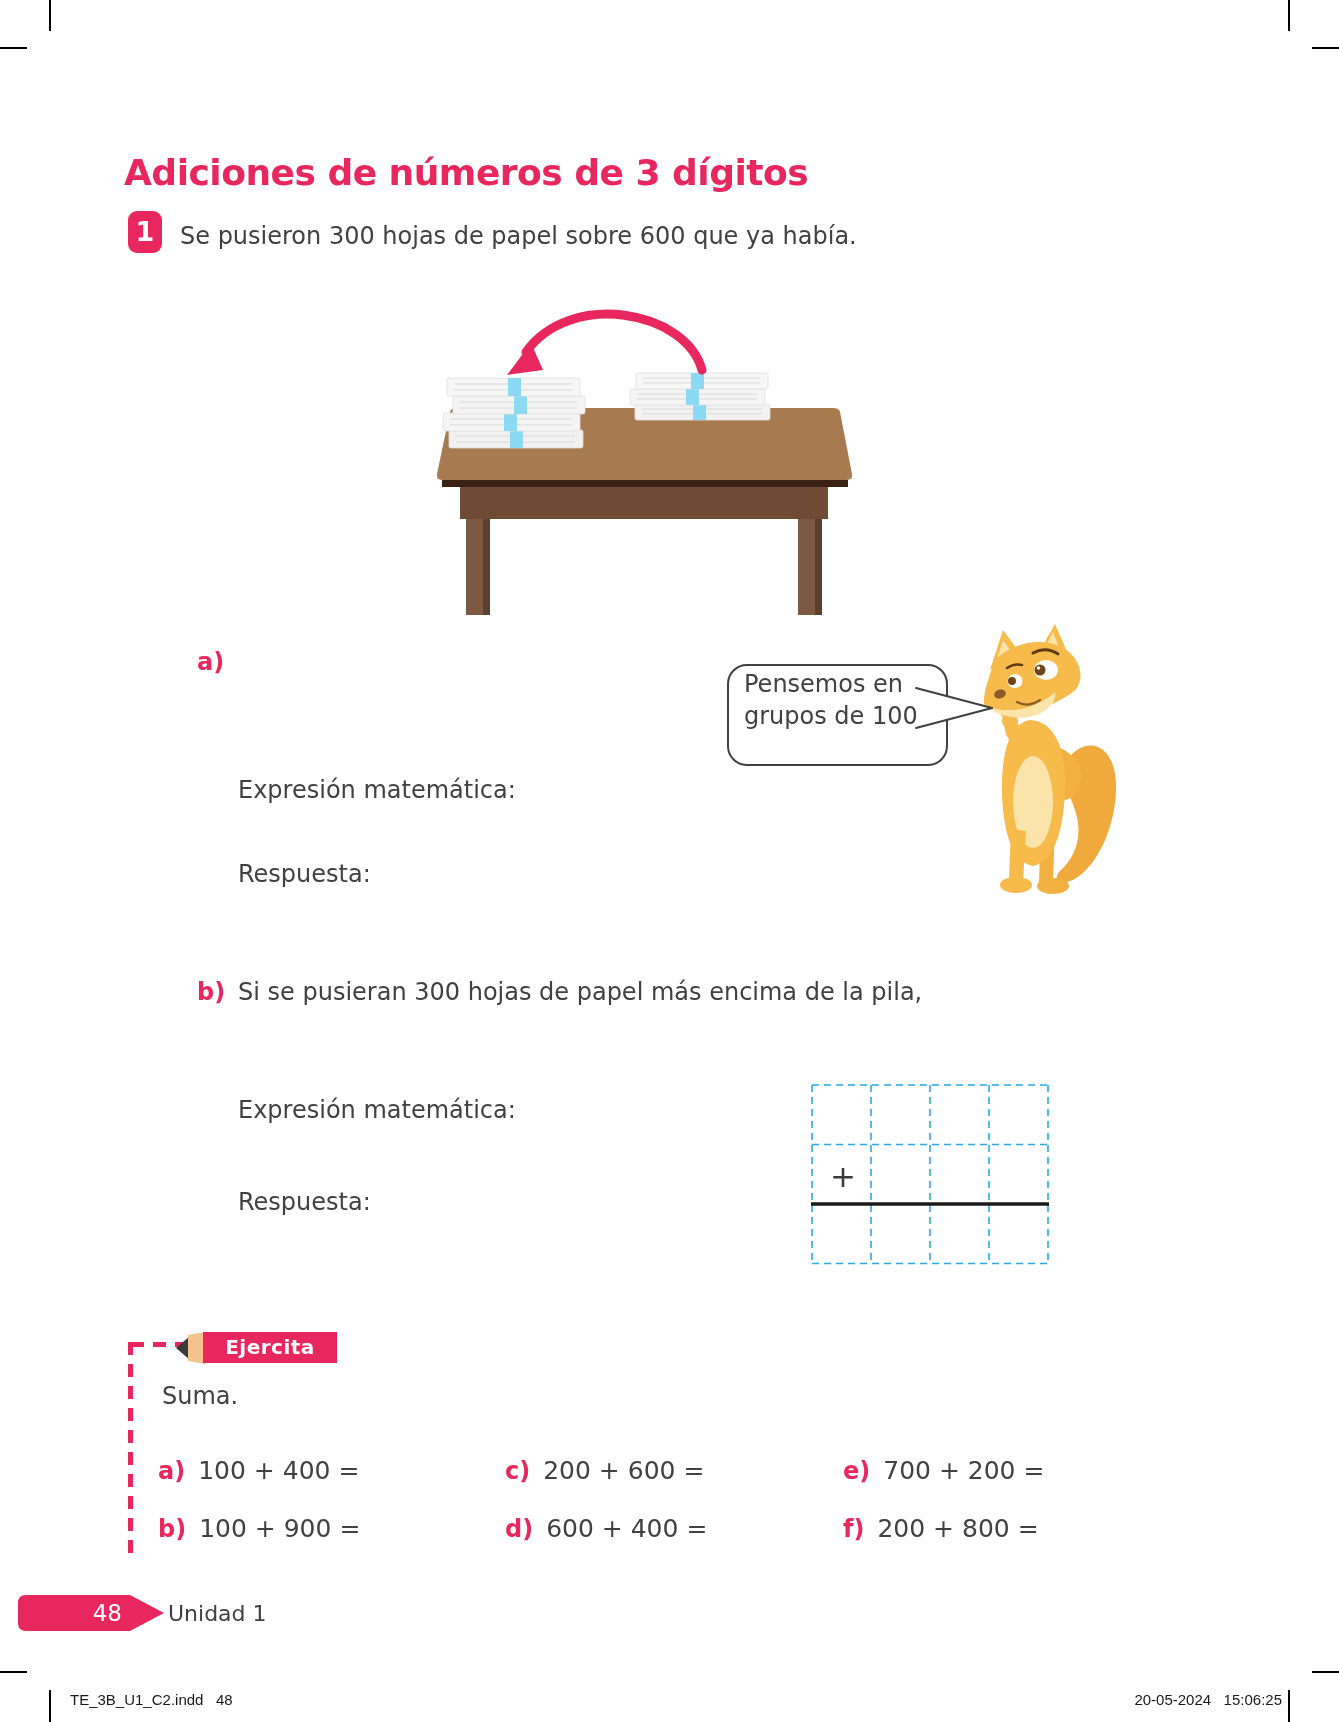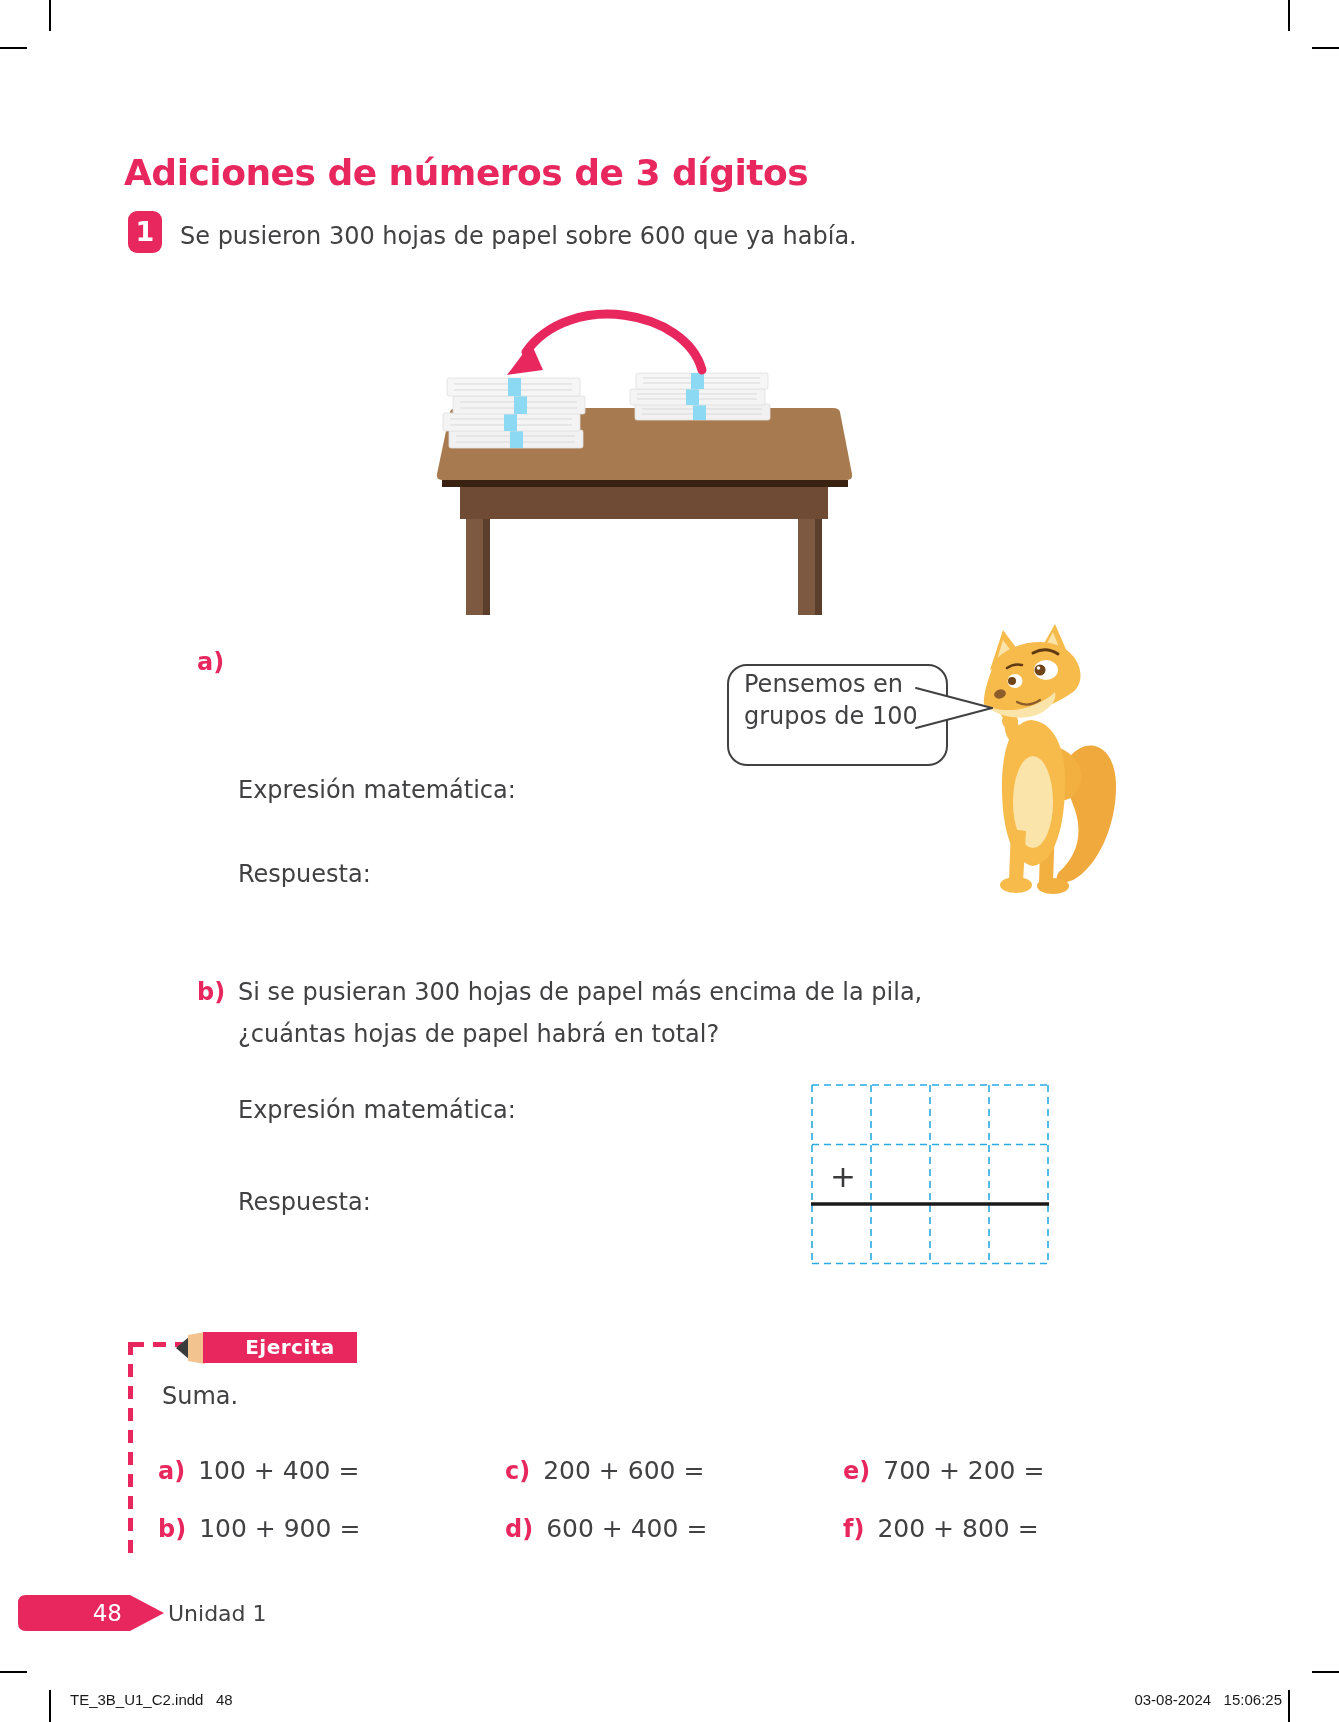--- a/index.html
+++ b/index.html
@@ -9,21 +9,21 @@
   .crop{position:absolute;background:#000;}
   .title{font-size:36px;font-weight:bold;color:#E8275F;letter-spacing:-0.5px;}
   .numbadge{width:34px;height:42px;background:#E8275F;border-radius:9px;color:#fff;
             font-size:27px;font-weight:bold;text-align:center;line-height:42px;}
   .body-txt{font-size:24px;color:#414042;white-space:nowrap;}
   .plabel{font-size:24px;font-weight:bold;color:#E8275F;white-space:nowrap;}
   .bubble{width:221px;height:102px;background:#fff;border:2px solid #414042;border-radius:20px;
           box-sizing:border-box;padding:2px 0 0 15px;z-index:2;}
   .bubble div{font-size:24px;line-height:32px;color:#414042;white-space:nowrap;}
   .ej-badge{width:134px;height:31px;background:#E8275F;color:#fff;text-align:center;
-            line-height:31px;font-size:20px;font-weight:bold;letter-spacing:0.5px;padding-left:20px;}
+            line-height:31px;font-size:20px;font-weight:bold;letter-spacing:0.5px;}
   .dash-h{height:5px;background:repeating-linear-gradient(90deg,#E8275F 0 13px,transparent 13px 22px);}
   .dash-v{width:5px;background:repeating-linear-gradient(180deg,#E8275F 0 13px,transparent 13px 22px);}
   .ex-row{display:flex;gap:13px;align-items:baseline;}
   .ex-expr{font-size:25px;color:#414042;white-space:nowrap;}
   .footer-badge{width:146px;height:36px;}
   .footer-num{position:absolute;left:0;top:0;width:104px;text-align:right;color:#fff;
               font-size:23px;line-height:36px;}
   .unit-label{font-size:22px;color:#414042;}
   .meta{font-family:"Liberation Sans",sans-serif;font-size:15px;color:#1a1a1a;white-space:pre;}
   .plus{font-size:31px;color:#3a3a3c;}
@@ -150,21 +150,20 @@
     <ellipse cx="32" cy="57" rx="7.5" ry="7" fill="#FFFFFF"></ellipse>
     <circle cx="29" cy="57" r="4" fill="#6E4418"></circle>
     <path d="M50,29 Q63,22 75,30" stroke="#5F3A12" stroke-width="3" fill="none" stroke-linecap="round"></path>
     <path d="M24,44 Q31,39 39,41" stroke="#5F3A12" stroke-width="2.5" fill="none" stroke-linecap="round"></path>
     <ellipse cx="17" cy="70" rx="6" ry="4.5" fill="#8C5C2B" transform="rotate(-18 17 70)"></ellipse>
     <path d="M34,78 Q45,84 57,76" stroke="#8C5C2B" stroke-width="2.2" fill="none" stroke-linecap="round"></path>
   </svg>
 
   <div class="abs plabel" style="left:197px;top:978px;">b)</div>
   <div class="abs body-txt" style="left:238px;top:978px;">Si se pusieran 300 hojas de papel más encima de la pila,</div>
-  <div class="abs body-txt" style="left:238px;top:1020px;">¿cuántas hojas de papel habrá en total?</div>
   <div class="abs body-txt" style="left:238px;top:1096px;">Expresión matemática:</div>
   <div class="abs body-txt" style="left:238px;top:1188px;">Respuesta:</div>
 
   <svg class="abs" style="left:811px;top:1084px;" width="238" height="181" viewBox="0 0 238 181">
     <g stroke="#29ABE2" stroke-width="1.6" stroke-dasharray="7 5" fill="none">
       <line x1="1" y1="1" x2="237" y2="1"></line>
       <line x1="1" y1="60.5" x2="237" y2="60.5"></line>
       <line x1="1" y1="179.5" x2="237" y2="179.5"></line>
       <line x1="1" y1="1" x2="1" y2="180"></line>
       <line x1="60" y1="1" x2="60" y2="180"></line>
@@ -212,15 +211,15 @@
 
   <div class="abs footer-badge" style="left:18px;top:1595px;">
     <svg width="146" height="36" viewBox="0 0 146 36">
       <path d="M8,0 H112 L146,18 L112,36 H8 Q0,36 0,28 V8 Q0,0 8,0 Z" fill="#E8275F"></path>
     </svg>
     <span class="footer-num">48</span>
   </div>
   <div class="abs unit-label" style="left:168px;top:1601px;">Unidad 1</div>
 
   <div class="abs meta" style="left:70px;top:1691px;">TE_3B_U1_C2.indd   48</div>
-  <div class="abs meta" style="right:57px;top:1691px;">03-08-2024   15:06:25</div>
+  <div class="abs meta" style="right:57px;top:1691px;">20-05-2024   15:06:25</div>
 
 </div>
 
 </body></html>

